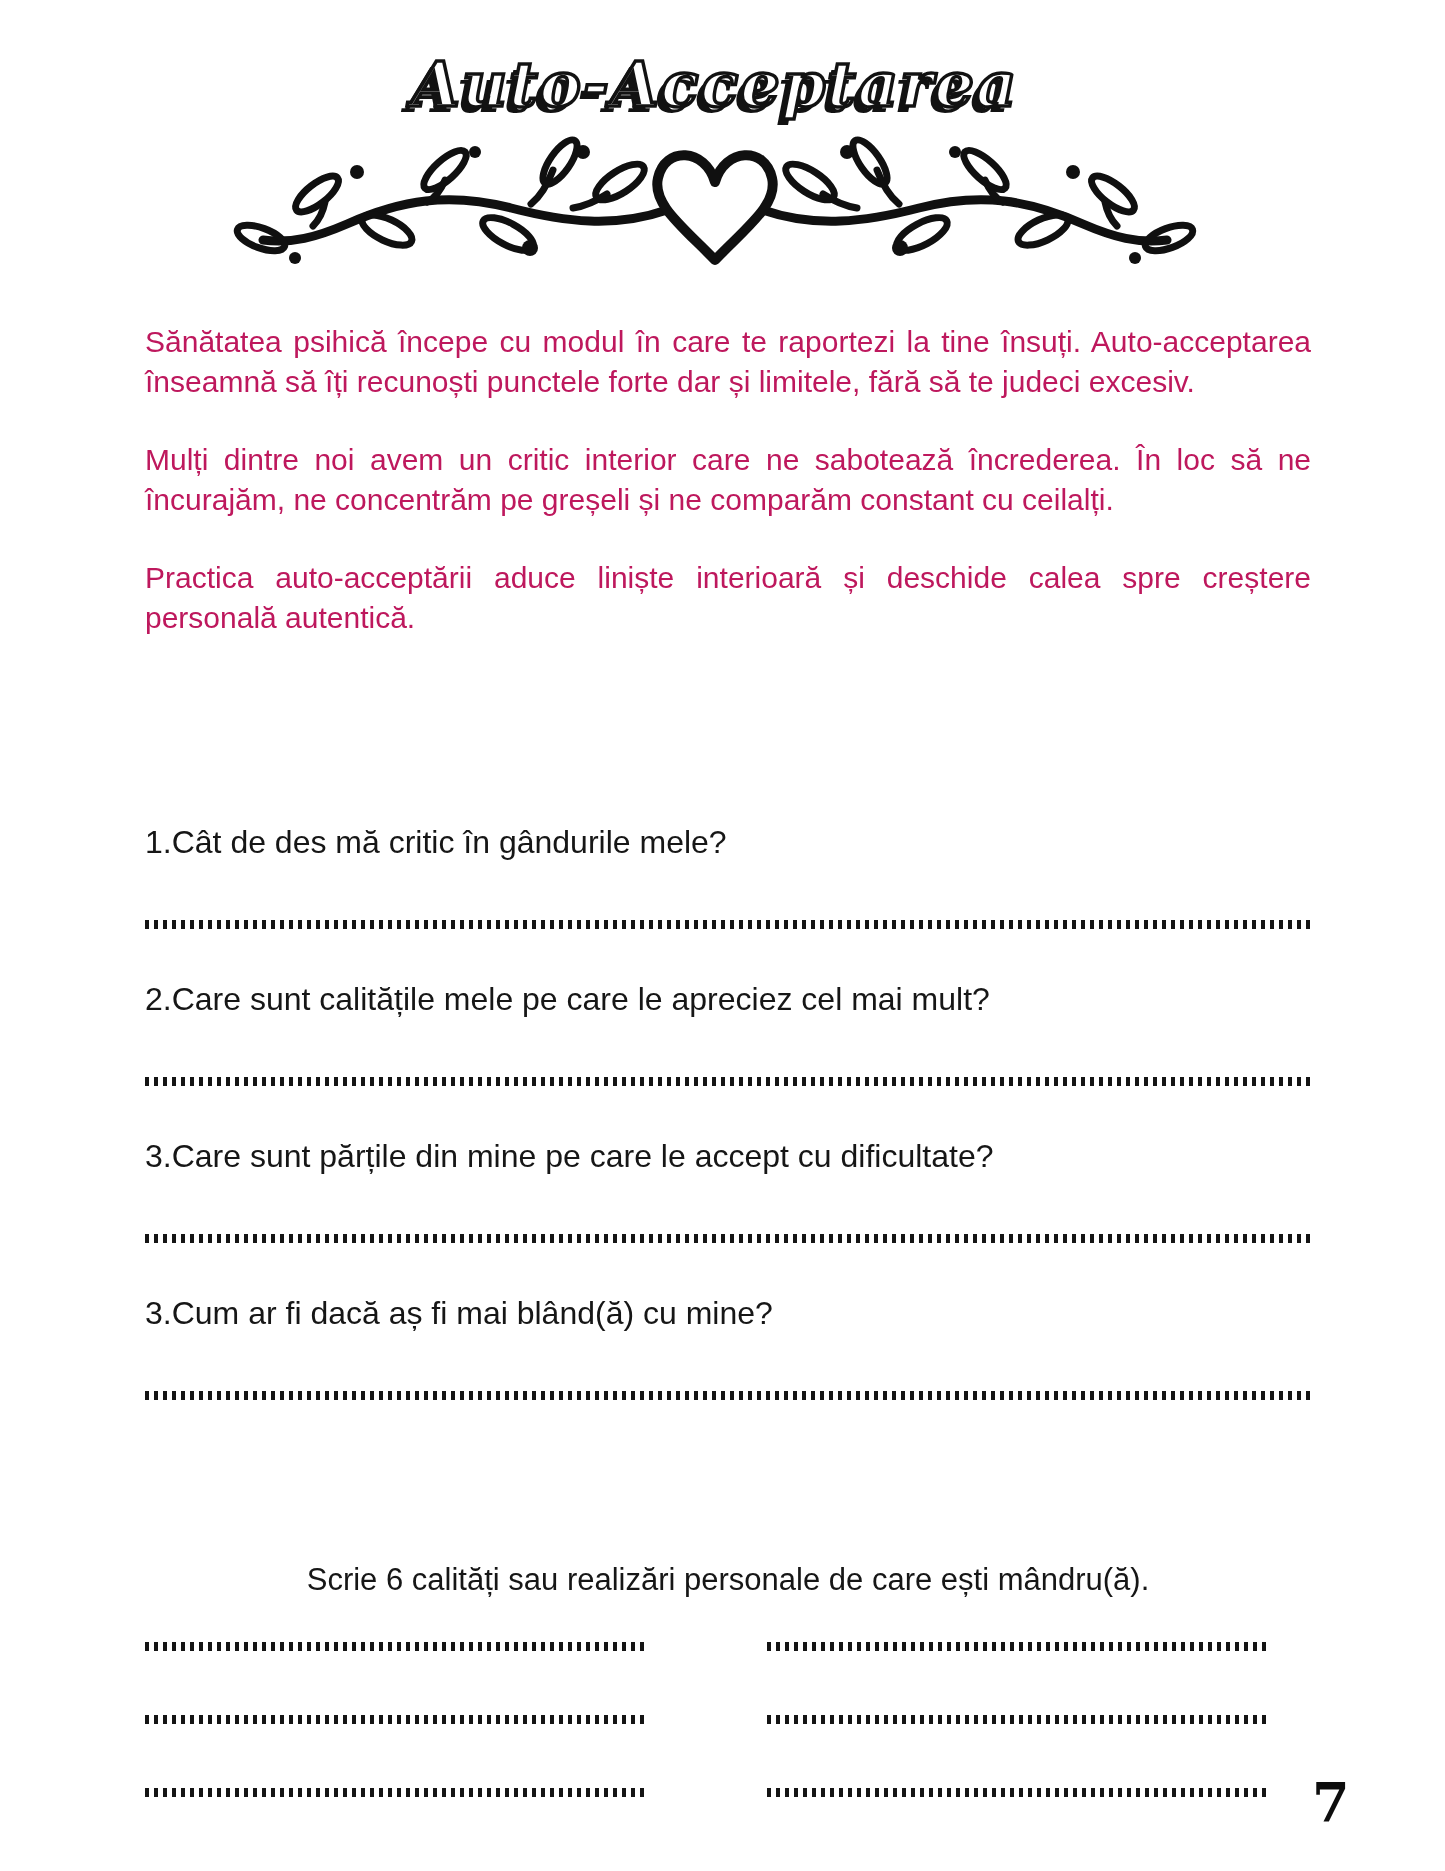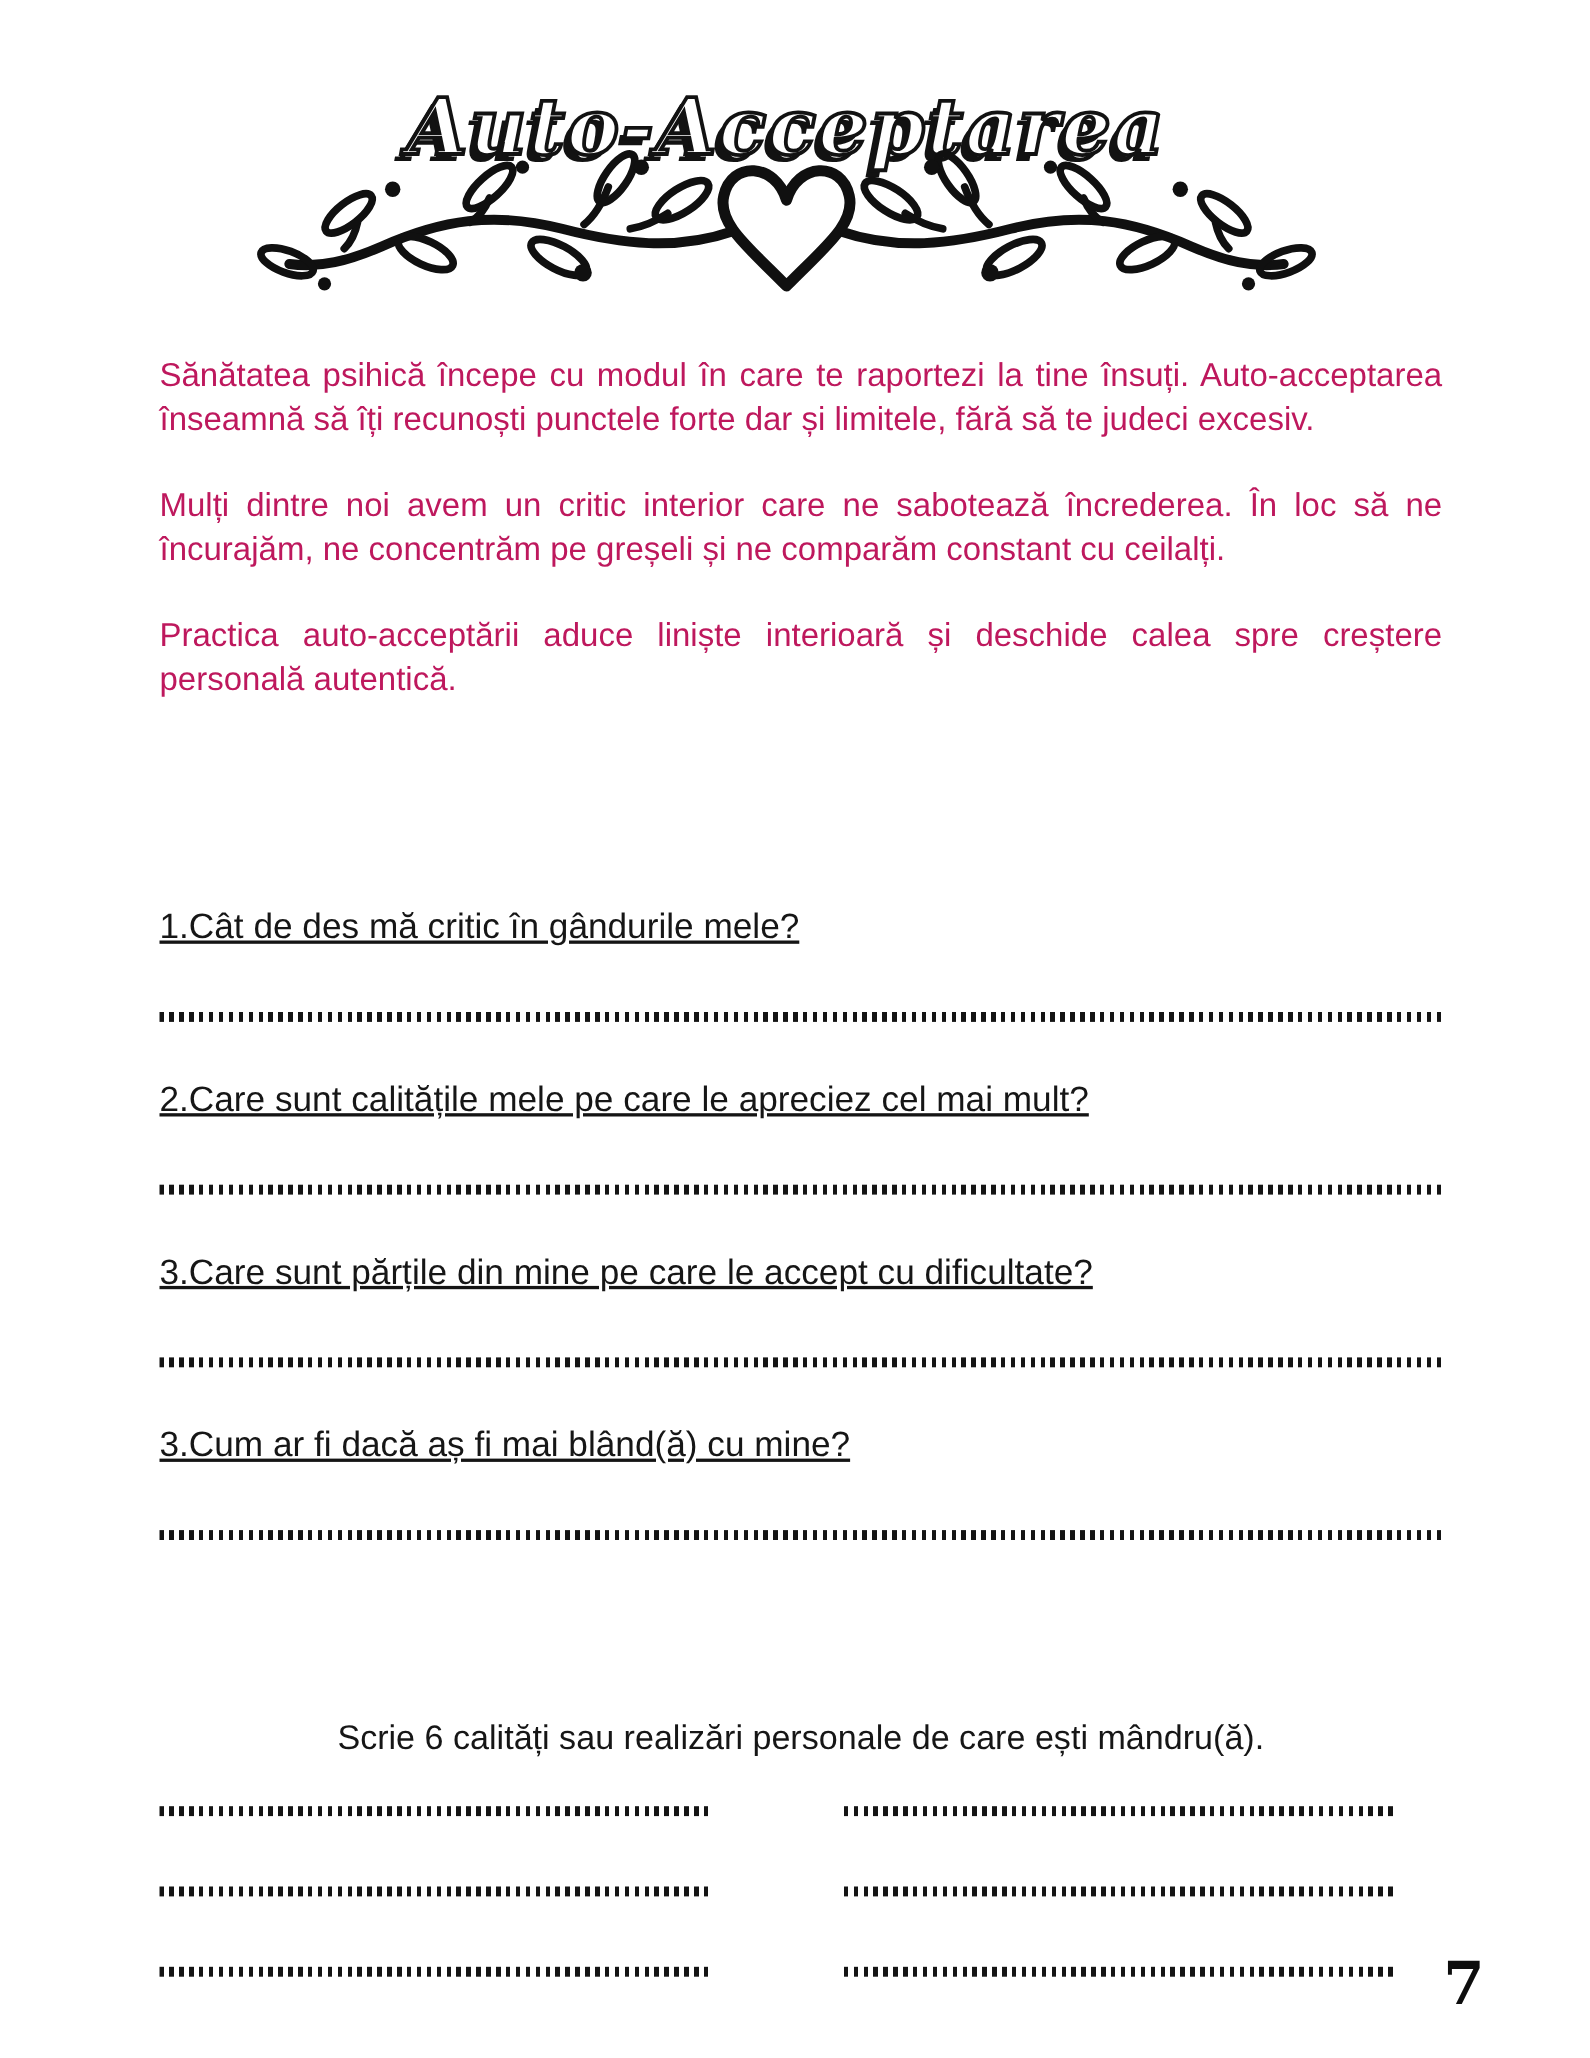--- a/index.html
+++ b/index.html
@@ -6,25 +6,25 @@
   .page{
     position:relative;
     width:1445px;height:1871px;
     background:#ffffff;
     font-family:"Liberation Sans",sans-serif;
     color:#141414;
     overflow:hidden;
   }
   
   .title{
-    position:absolute;top:30px;left:120px;width:1190px;
+    position:absolute;top:10px;left:120px;width:1190px;
     text-align:center;
     font-family:"DejaVu Serif",serif;
     font-style:italic;font-weight:700;
-    font-size:71px;line-height:1.06;
+    font-size:62px;line-height:1.06;
     letter-spacing:2px;
     color:#ffffff;
     -webkit-text-stroke:3.5px #121212;
     text-shadow:-6px 6px 0 #121212;
     white-space:nowrap;
   }
   .ornament{
     position:absolute;top:136px;left:205px;
     width:1020px;height:132px;
   }
@@ -51,21 +51,21 @@
     background:#e3e3e3;
     border-radius:34px;
     padding:8px 30px 12px 30px;
     font-size:31px;font-weight:700;
     color:#111111;
   }
   
   .questions{
     position:absolute;top:822px;left:145px;width:1166px;
   }
-  .qa{margin-bottom:50px;text-decoration:underline;}
+  .qa{margin-bottom:50px;}
   .qa .q{
     margin:0 0 58px 0;
     font-size:32px;line-height:40px;
     color:#161616;
   }
   .dotted-line{
     height:9px;width:100%;
     background-image:repeating-linear-gradient(to right,#141414 0px,#141414 4px,transparent 4px,transparent 9px);
   }
   

